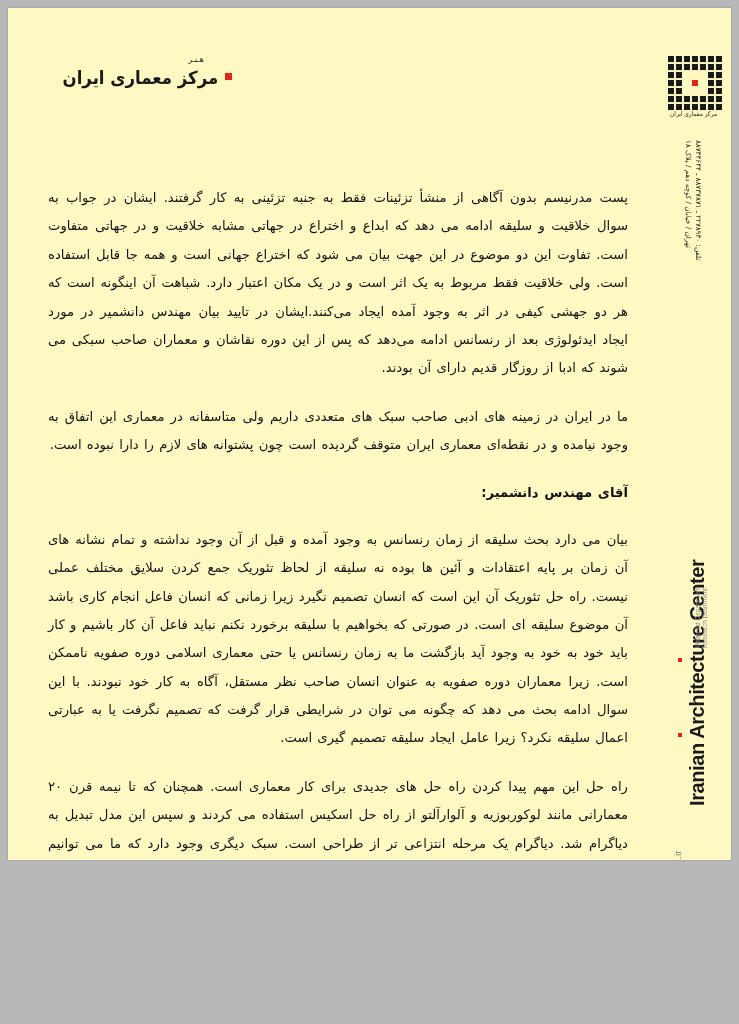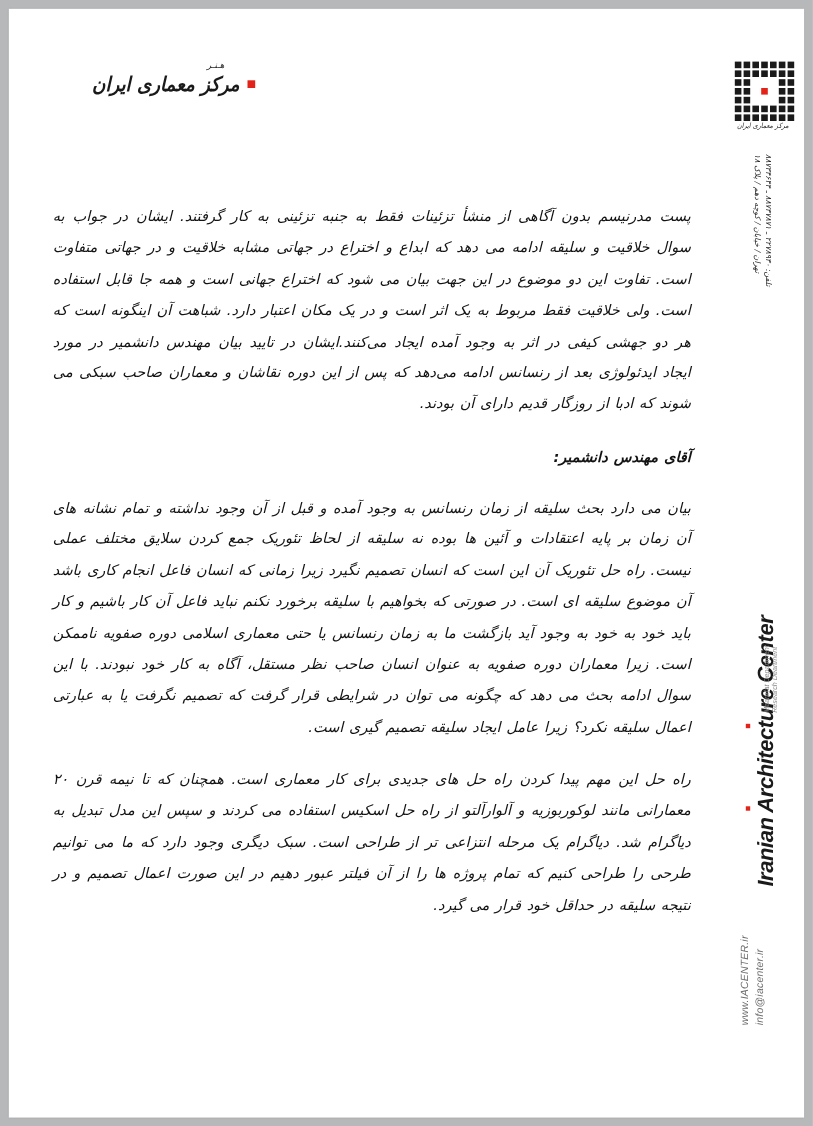--- a/index.html
+++ b/index.html
@@ -12,25 +12,24 @@
     background: #b6b8ba;
     font-family: "DejaVu Sans", sans-serif;
     overflow: hidden;
   }
 
   .page {
     position: absolute;
     left: 8px;
     top: 8px;
     width: 723px;
-    height: 1008px;
-    background: #ffffff;
+    height: 852px;
+    background: #fef9c3;
     box-shadow: 0 0 2px rgba(0,0,0,0.25);
     overflow: hidden;
-    font-style: italic;
   }
 
   
   .logo-left {
     position: absolute;
     left: 104px;
     top: 47px;
     width: 120px;
     height: 42px;
   }
@@ -295,18 +294,19 @@
     <div class="be-sub2">Research Deartment</div>
   </div>
 
   <div class="contact-en">
     <span class="c1">www.IACENTER.ir</span>
     <span class="c2">info@iacenter.ir</span>
   </div>
 
   <div class="content">
     <p>پست مدرنیسم بدون آگاهی از منشأ تزئینات فقط به جنبه تزئینی به کار گرفتند. ایشان در جواب به سوال خلاقیت و سلیقه ادامه می دهد که ابداع و اختراع در جهاتی مشابه خلاقیت و در جهاتی متفاوت است. تفاوت این دو موضوع در این جهت بیان می شود که اختراع جهانی است و همه جا قابل استفاده است. ولی خلاقیت فقط مربوط به یک اثر است و در یک مکان اعتبار دارد. شباهت آن اینگونه است که هر دو جهشی کیفی در اثر به وجود آمده ایجاد می‌کنند.ایشان در تایید بیان مهندس دانشمیر در مورد ایجاد ایدئولوژی بعد از رنسانس ادامه می‌دهد که پس از این دوره نقاشان و معماران صاحب سبکی می شوند که ادبا از روزگار قدیم دارای آن بودند.</p>
+    <p>ما در ایران در زمینه های ادبی صاحب سبک های متعددی داریم ولی متاسفانه در معماری این اتفاق به وجود نیامده و در نقطه‌ای معماری ایران متوقف گردیده است چون پشتوانه های لازم را دارا نبوده است.</p>
     <p class="heading">آقای مهندس دانشمیر:</p>
     <p>بیان می دارد بحث سلیقه از زمان رنسانس به وجود آمده و قبل از آن وجود نداشته و تمام نشانه های آن زمان بر پایه اعتقادات و آئین ها بوده نه سلیقه از لحاظ تئوریک جمع کردن سلایق مختلف عملی نیست. راه حل تئوریک آن این است که انسان تصمیم نگیرد زیرا زمانی که انسان فاعل انجام کاری باشد آن موضوع سلیقه ای است. در صورتی که بخواهیم با سلیقه برخورد نکنم نباید فاعل آن کار باشیم و کار باید خود به خود به وجود آید بازگشت ما به زمان رنسانس یا حتی معماری اسلامی دوره صفویه ناممکن است. زیرا معماران دوره صفویه به عنوان انسان صاحب نظر مستقل، آگاه به کار خود نبودند. با این سوال ادامه بحث می دهد که چگونه می توان در شرایطی قرار گرفت که تصمیم نگرفت یا به عبارتی اعمال سلیقه نکرد؟ زیرا عامل ایجاد سلیقه تصمیم گیری است.</p>
     <p>راه حل این مهم پیدا کردن راه حل های جدیدی برای کار معماری است. همچنان که تا نیمه قرن ۲۰ معمارانی مانند لوکوربوزیه و آلوارآلتو از راه حل اسکیس استفاده می کردند و سپس این مدل تبدیل به دیاگرام شد. دیاگرام یک مرحله انتزاعی تر از طراحی است. سبک دیگری وجود دارد که ما می توانیم طرحی را طراحی کنیم که تمام پروژه ها را از آن فیلتر عبور دهیم در این صورت اعمال تصمیم و در نتیجه سلیقه در حداقل خود قرار می گیرد.</p>
   </div>
 
 </div>
 
 </body></html>

